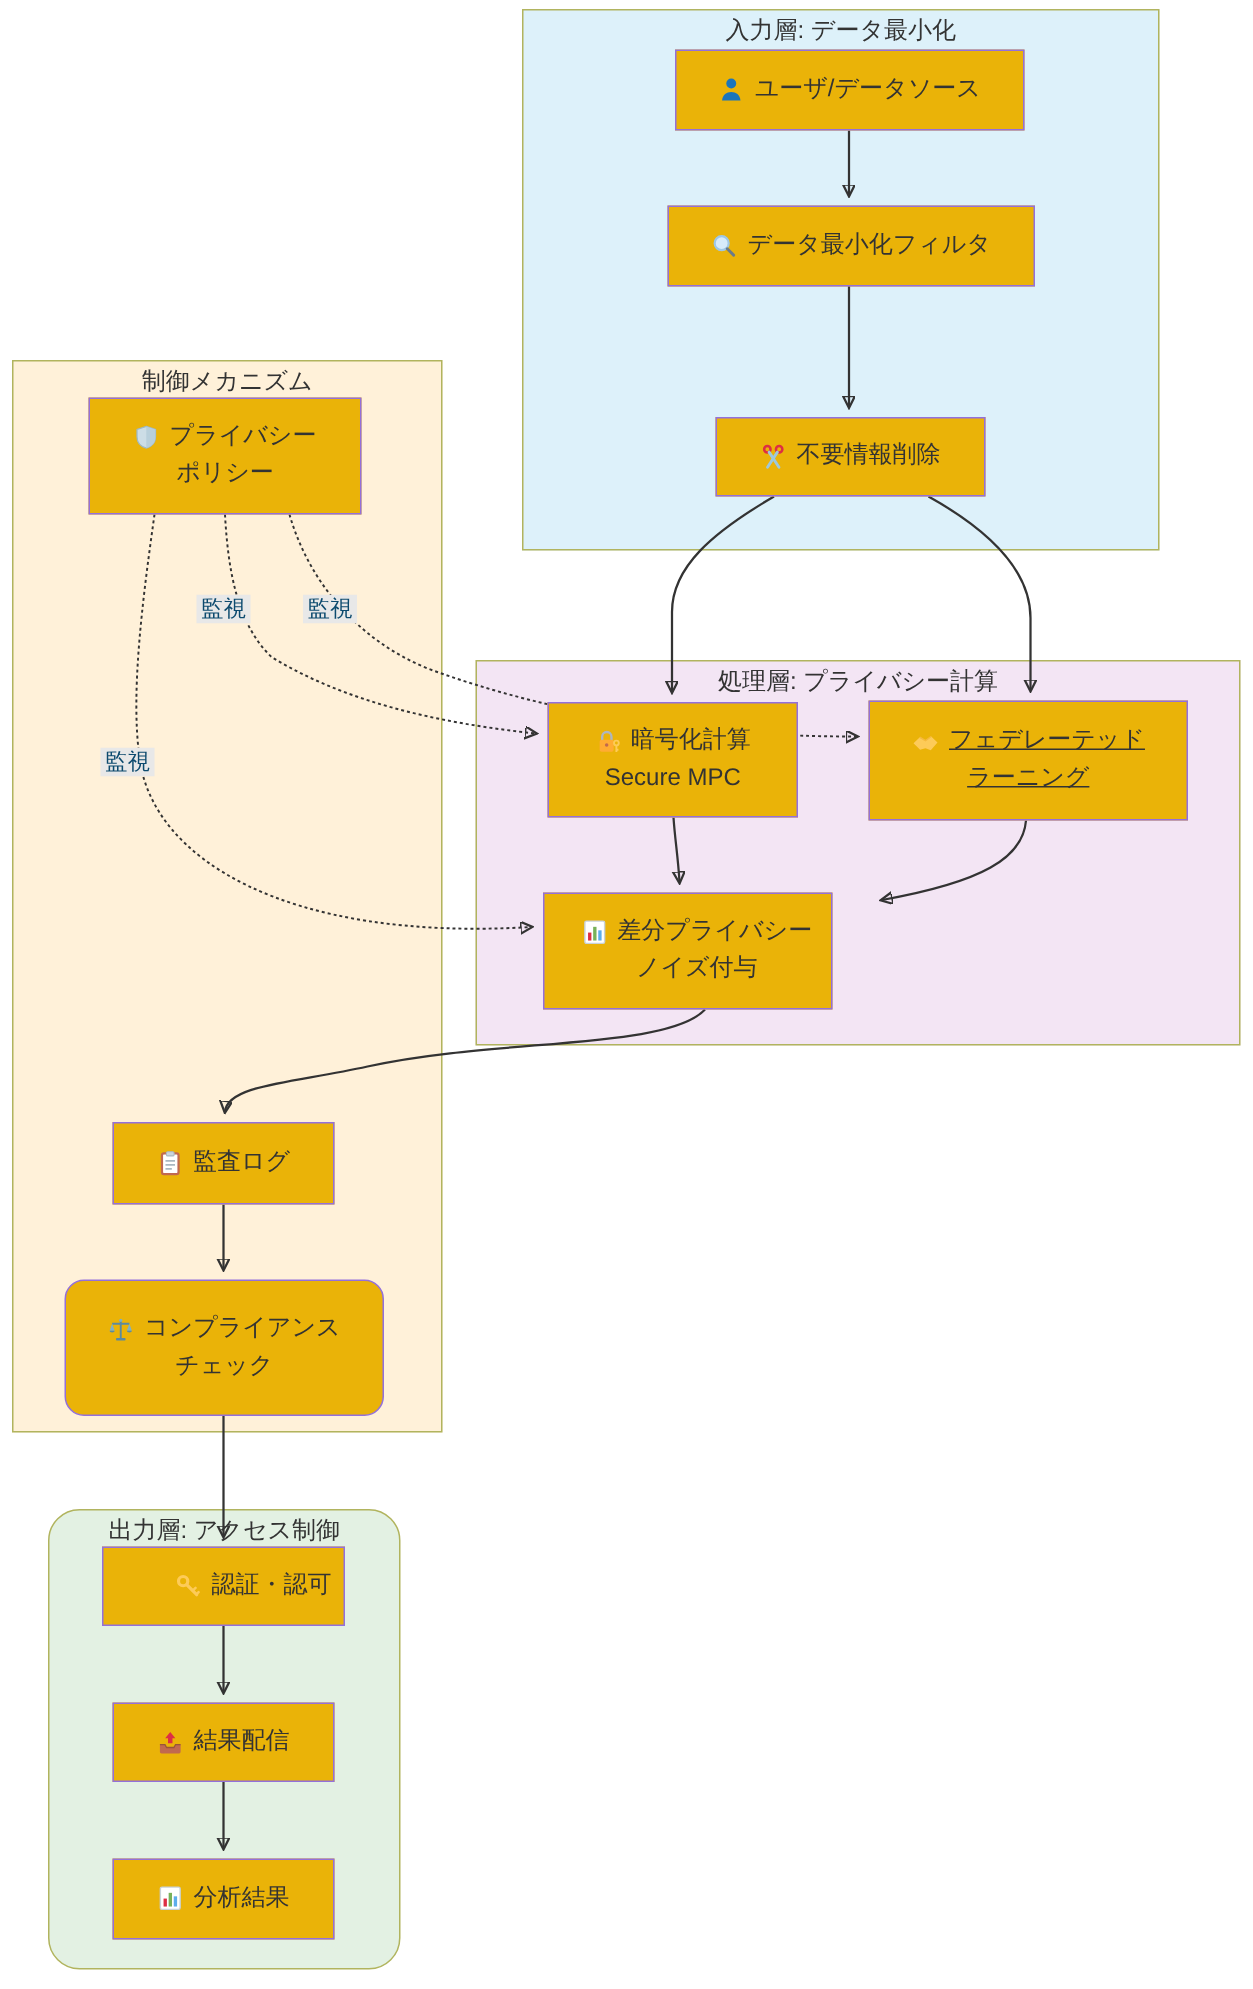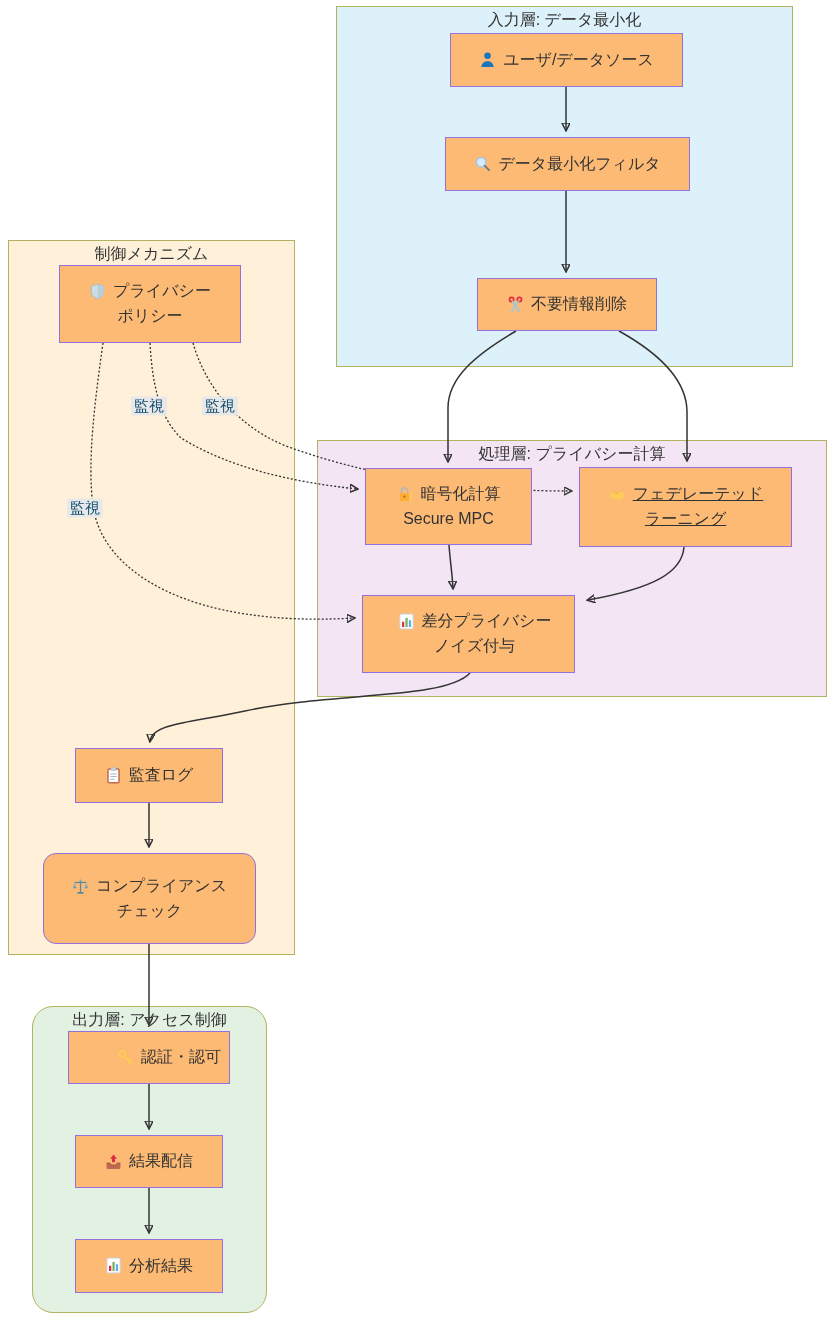--- a/index.html
+++ b/index.html
@@ -14,33 +14,33 @@
   .cluster-processing{background:#f3e5f4;}
   .cluster-output{background:#e3f1e3;}
 
   #edges{position:absolute;left:0;top:0;width:835px;height:1326px;pointer-events:none;}
   #edges path{fill:none;stroke:#333333;stroke-width:1.5px;}
   #edges path.dotted{stroke-dasharray:2 2;stroke-width:1.3px;}
 
   .edge-label{position:absolute;transform:translate(-50%,-50%);background:#e8e8e8;
     padding:0 3px;font-size:15px;color:#0c4a6e;white-space:nowrap;}
 
-  .node{position:absolute;background:#fdba74;border:1px solid #9370db;box-sizing:border-box;
+  .node{position:absolute;background:#eab308;border:1px solid #9370db;box-sizing:border-box;
     display:flex;flex-direction:column;align-items:center;justify-content:center;
     font-size:16px;line-height:1.55;color:#333;}
   .nl{display:flex;align-items:center;gap:7px;white-space:nowrap;}
   .ic{display:inline-flex;align-items:center;}
   .ic svg{display:block;}
 </style>
 </head>
 <body>
 
 <div id="canvas">
 
-  <div class="cluster cluster-input" style="left:336px;top:6px;width:457px;height:361px;">
+  <div class="cluster cluster-input" style="left:348px;top:6px;width:425px;height:361px;">
     <div class="cluster-title">入力層: データ最小化</div>
   </div>
 
   <div class="cluster cluster-control" style="left:8px;top:240px;width:287px;height:715px;">
     <div class="cluster-title">制御メカニズム</div>
   </div>
 
   <div class="cluster cluster-processing" style="left:317px;top:440px;width:510px;height:257px;">
     <div class="cluster-title">処理層: プライバシー計算</div>
   </div>
@@ -154,21 +154,21 @@
             <path d="M5.2 4.5l3.8 2.2L12.8 4" fill="none" stroke="#f5b93e" stroke-width="1"></path>
           </svg>
         </span>
       <span>フェデレーテッド</span>
     </div>
     <div class="nl">
         <span>ラーニング</span>
       </div>
   </div>
 
-  <div class="node" style="left:362px;top:595px;width:213px;height:78px;padding-left:12px;">
+  <div class="node" style="left:362px;top:595px;width:193px;height:78px;padding-left:12px;">
     <div class="nl">
       <span class="ic">
           <svg viewBox="0 0 16 16" width="17" height="17">
             <rect x="1.8" y="1" width="12.4" height="14" rx="1" fill="#ffffff" stroke="#c9d2d9" stroke-width="0.9"></rect>
             <rect x="3.8" y="8.2" width="2.1" height="5" fill="#dd2e44"></rect>
             <rect x="7" y="4.6" width="2.1" height="8.6" fill="#78b159"></rect>
             <rect x="10.2" y="6.8" width="2.1" height="6.4" fill="#5dadec"></rect>
           </svg>
         </span>
       <span>差分プライバシー</span>

